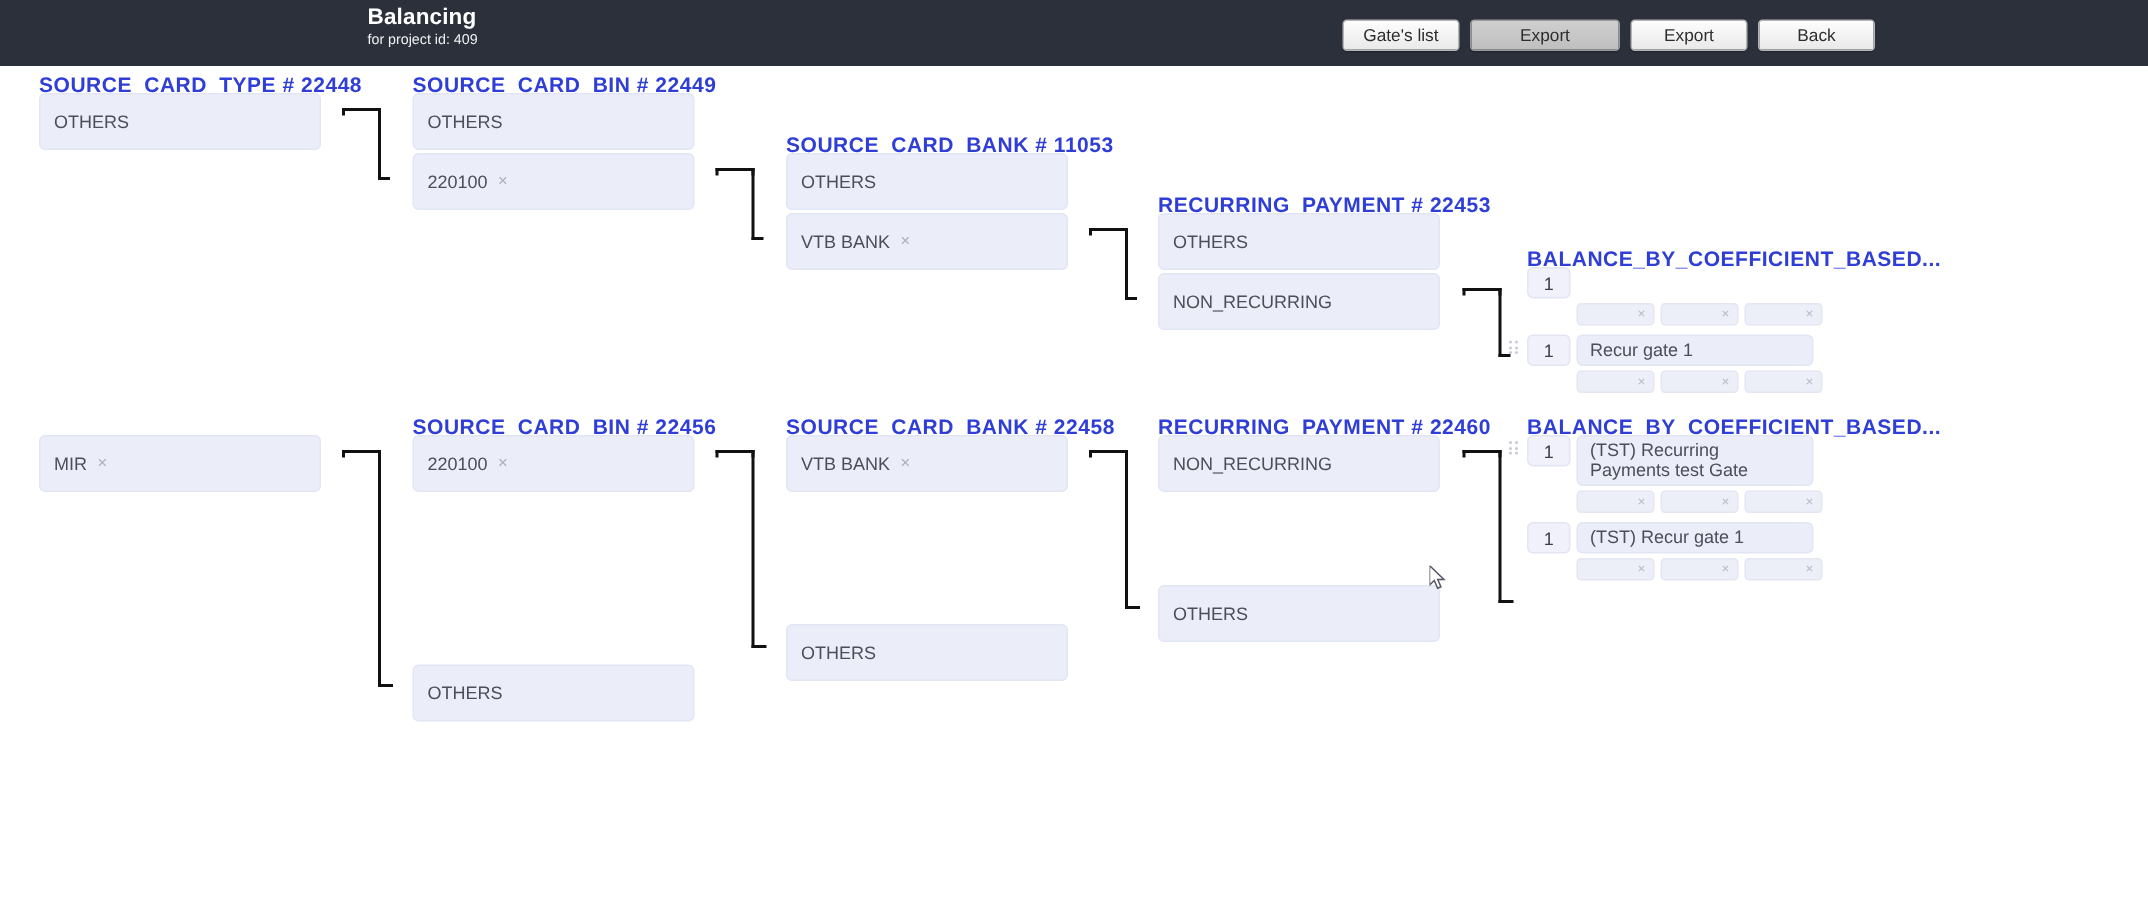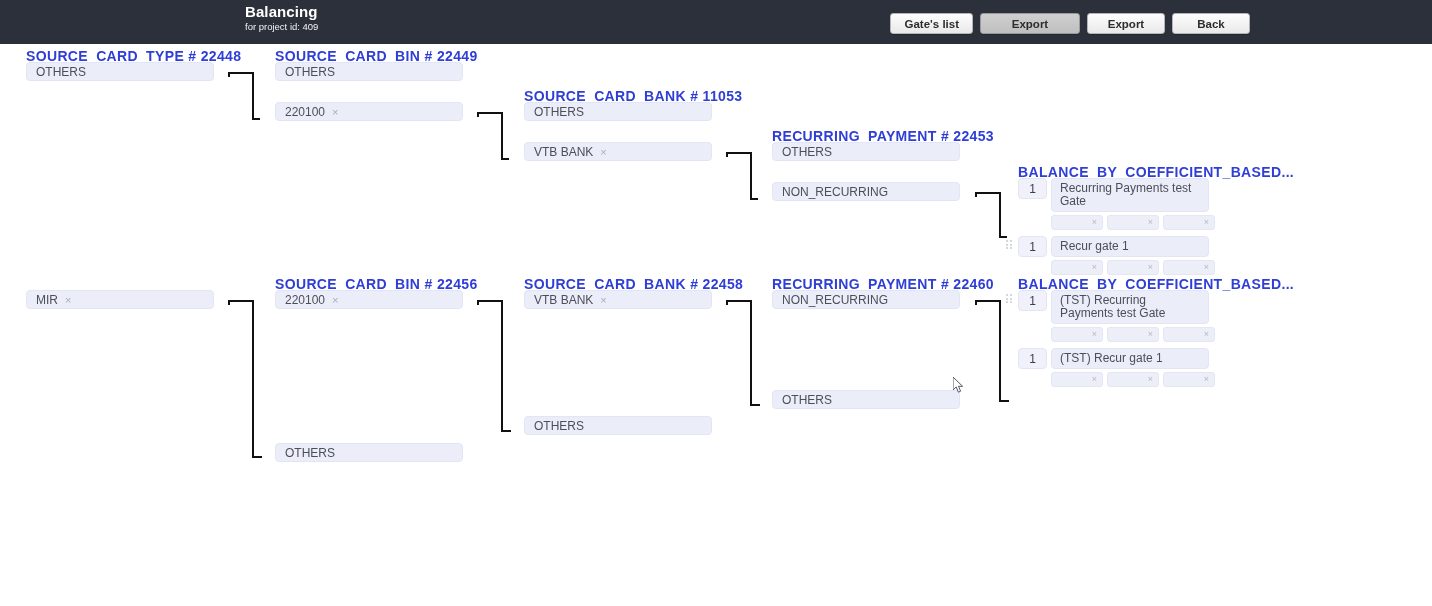--- a/index.html
+++ b/index.html
@@ -34,21 +34,21 @@
   .btn-group {
     position: absolute; top: 13px; right: 182px;
     display: flex; gap: 7px;
   }
   .btn {
     height: 21px; min-width: 78px;
     border: 1px solid #b5b5b5;
     border-radius: 3px;
     background: linear-gradient(#fdfdfd, #e9e9e9);
     color: #2d2d2d;
-    font-size: 11.5px; font-weight: bold;
+    font-size: 11.5px; font-weight: normal;
     display: flex; align-items: center; justify-content: center;
     padding: 0 13px;
     cursor: pointer;
     box-shadow: 0 1px 0 rgba(0,0,0,.18);
   }
   .btn.wide { min-width: 100px; }
   .btn.active {
     background: linear-gradient(#cfcfcf, #bfbfbf);
     border-color: #9a9a9a;
   }
@@ -59,21 +59,21 @@
   .col-label {
     position: absolute;
     font-size: 14px; font-weight: bold;
     color: #2f3ed6;
     letter-spacing: .35px;
     white-space: nowrap;
   }
 
   .chip {
     position: absolute;
-    height: 19px;
+    height: 38px;
     background: #ebedf8;
     border: 1px solid #e2e5f4;
     border-radius: 4px;
     color: #4b4f59;
     font-size: 12px;
     display: flex; align-items: center;
     padding: 0 9px;
     cursor: pointer;
     white-space: nowrap;
   }
@@ -216,21 +216,20 @@
     <div class="vl" style="left:24px; top:0; height:46px;"></div>
     <div class="hb" style="left:24px; top:44px; width:8px;"></div>
   </div>
 
   <div class="col-label" style="left:1018px; top:120px;">BALANCE_BY_COEFFICIENT_BASED...</div>
   <div class="gate-group" style="left:1018px; top:134px;">
 
     <div class="gate-row">
       <div class="gate-line">
         <div class="coef">1</div>
-        <div class="gate-name">Recurring Payments test Gate</div>
       </div>
       <div class="subrow">
         <div class="subbox">
             <span class="x">×</span>
           </div>
         <div class="subbox">
             <span class="x">×</span>
           </div>
         <div class="subbox">
             <span class="x">×</span>

